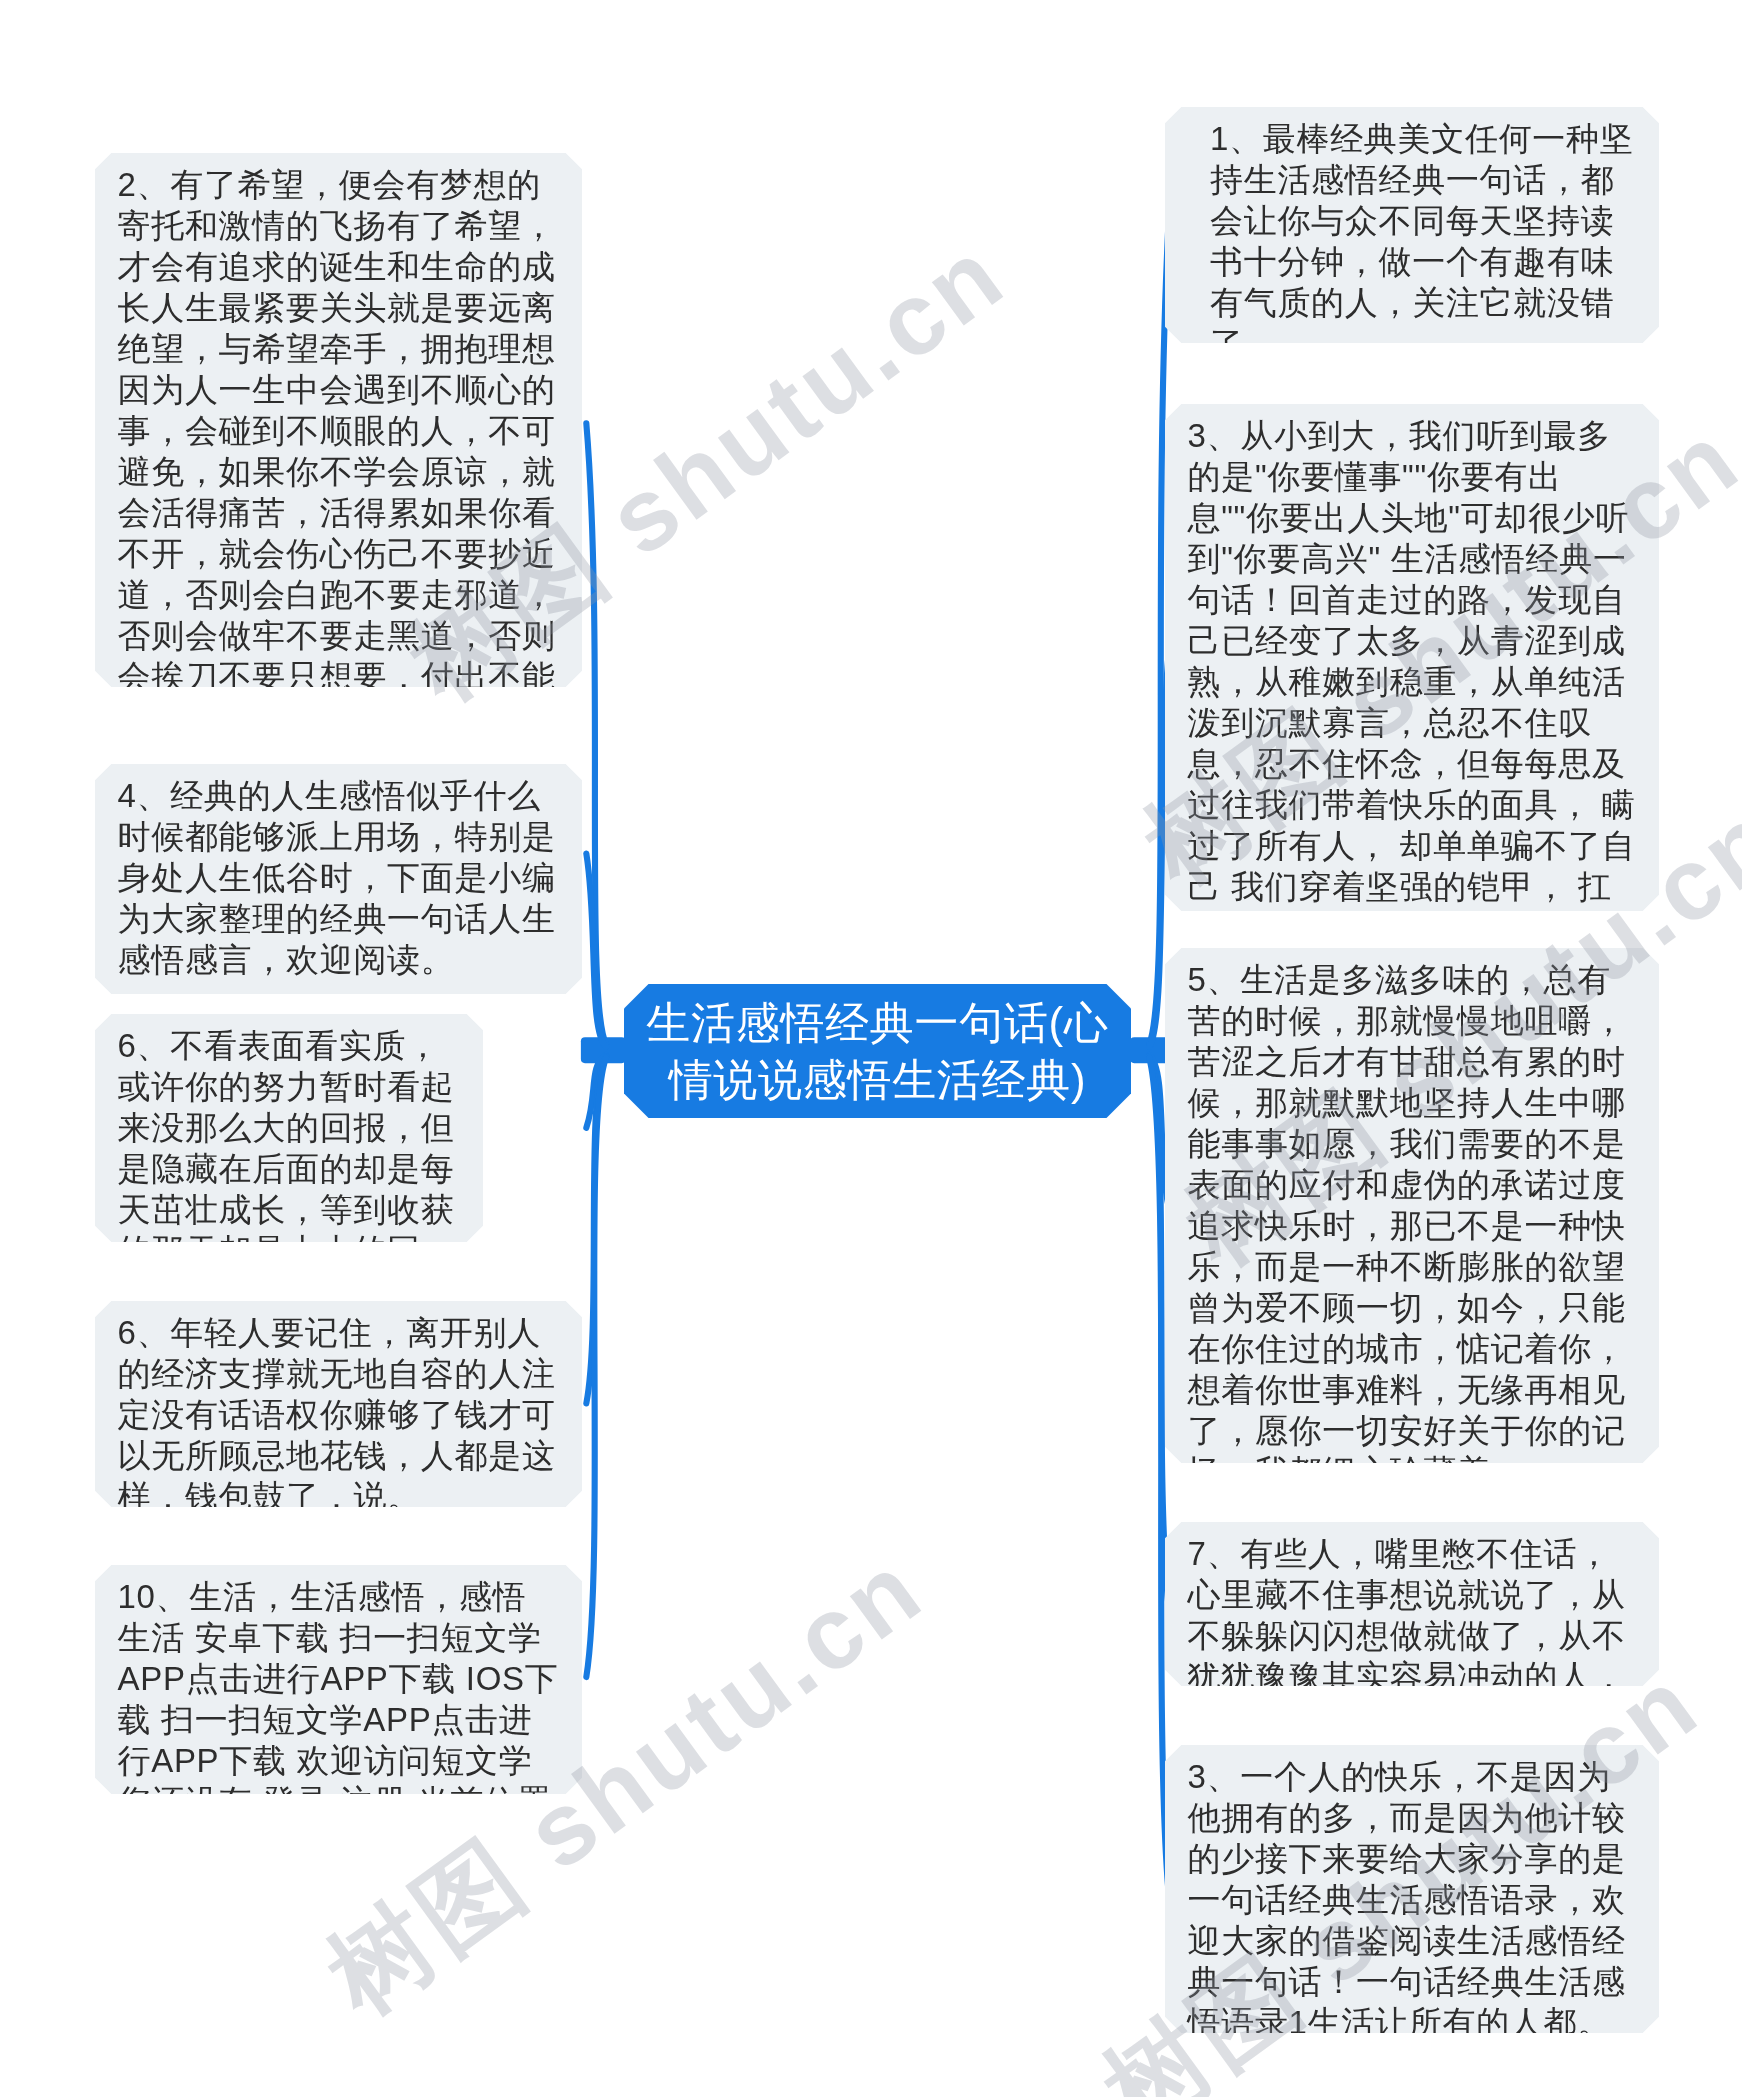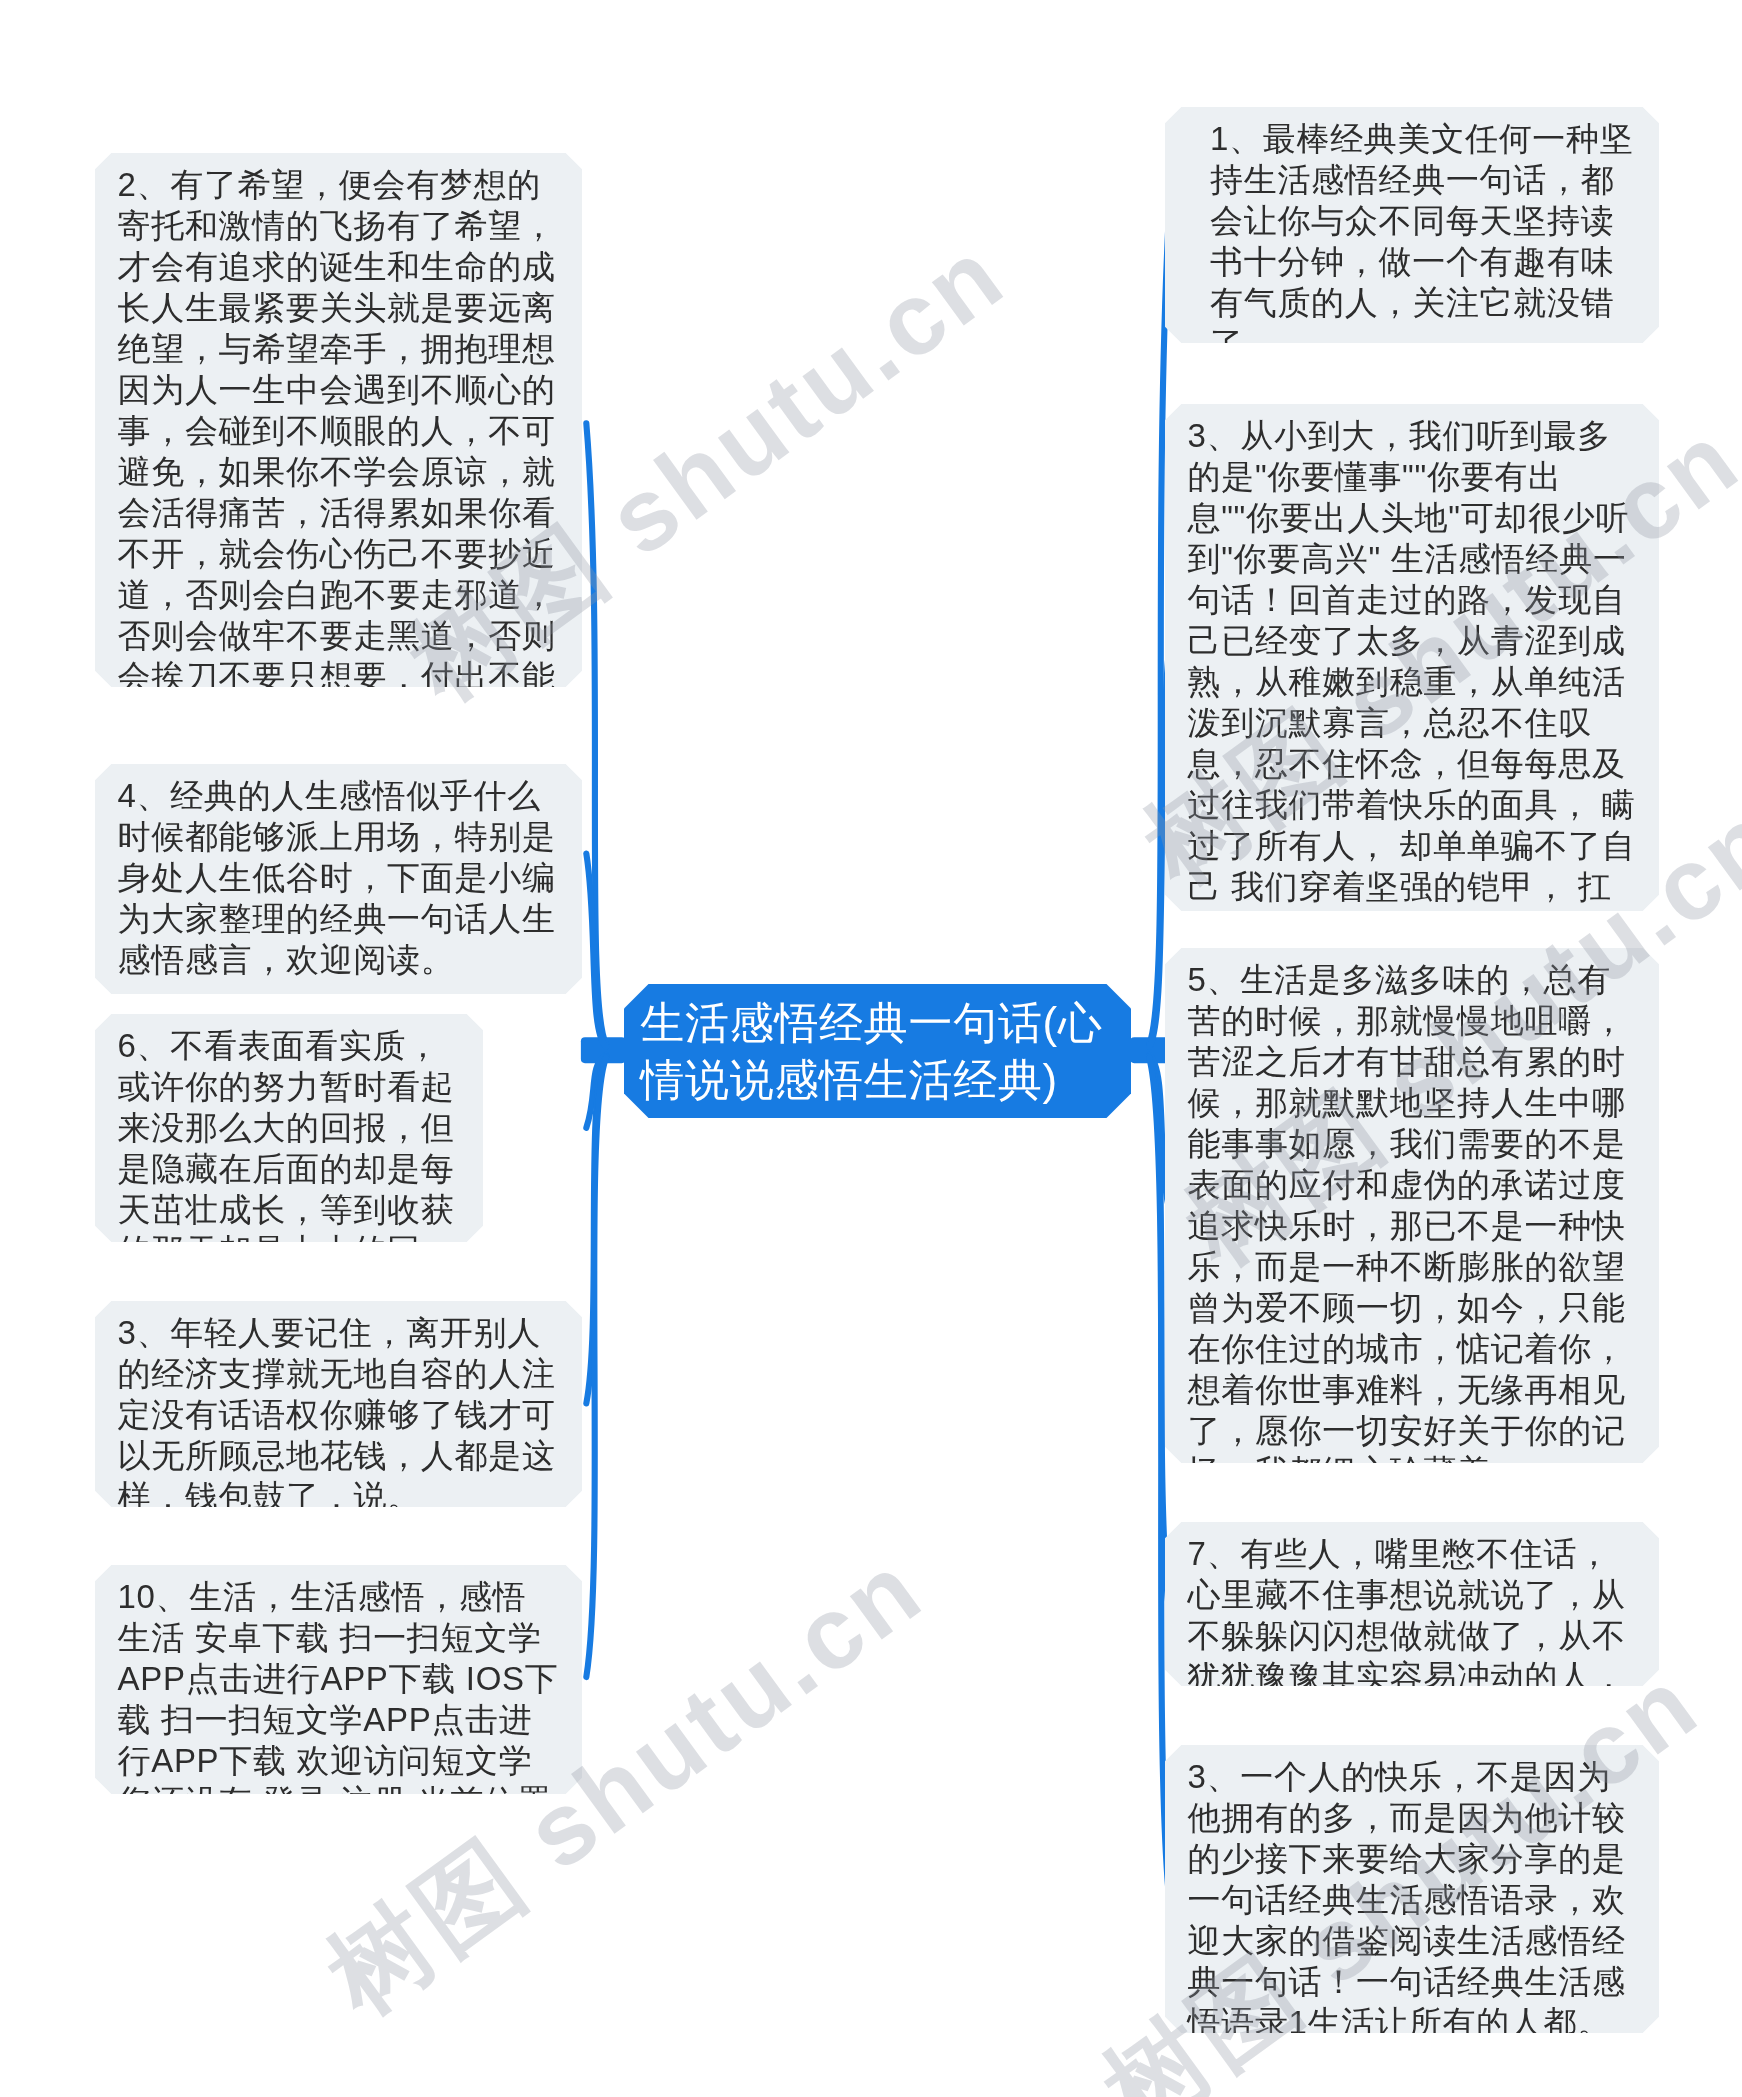--- a/index.html
+++ b/index.html
@@ -24,21 +24,21 @@
   .l4{left:95px;top:1301px;width:487px;height:206px;}
   .l5{left:95px;top:1565px;width:487px;height:229px;}
   .r1{left:1165px;top:107px;width:494px;height:236px;padding-left:45px;}
   .r2{left:1165px;top:404px;width:494px;height:507px;}
   .r3{left:1165px;top:948px;width:494px;height:515px;}
   .r4{left:1165px;top:1522px;width:494px;height:164px;}
   .r5{left:1165px;top:1745px;width:494px;height:288px;}
   .root-node{
     position:absolute;left:624px;top:984px;width:507px;height:134px;
     background:#177be2;color:#ffffff;z-index:3;
-    display:flex;align-items:center;justify-content:center;
+    display:flex;align-items:center;justify-content:center;text-align:center;
     font-size:44px;line-height:57px;font-weight:500;letter-spacing:0.7px;
     padding:0 16.3px;box-sizing:border-box;
     clip-path:polygon(24.5px 0,calc(100% - 24.5px) 0,100% 24.5px,100% calc(100% - 24.5px),
       calc(100% - 24.5px) 100%,24.5px 100%,0 calc(100% - 24.5px),0 24.5px);
   }
   .wm{
     position:absolute;z-index:9;pointer-events:none;
     font-size:102px;font-weight:700;letter-spacing:4.1px;white-space:nowrap;
     color:rgba(141,150,162,0.30);
     transform:translate(-50%,-50%) rotate(-36deg);
@@ -72,21 +72,21 @@
   <div class="node l1">
     <span>2、有了希望，便会有梦想的寄托和激情的飞扬有了希望，才会有追求的诞生和生命的成长人生最紧要关头就是要远离绝望，与希望牵手，拥抱理想因为人一生中会遇到不顺心的事，会碰到不顺眼的人，不可避免，如果你不学会原谅，就会活得痛苦，活得累如果你看不开，就会伤心伤己不要抄近道，否则会白跑不要走邪道，否则会做牢不要走黑道，否则会挨刀不要只想要，付出不能少不要急着要，一定要戒躁不要求回报。</span>
   </div>
   <div class="node l2">
     <span>4、经典的人生感悟似乎什么时候都能够派上用场，特别是身处人生低谷时，下面是小编为大家整理的经典一句话人生感悟感言，欢迎阅读。</span>
   </div>
   <div class="node l3">
     <span>6、不看表面看实质，或许你的努力暂时看起来没那么大的回报，但是隐藏在后面的却是每天茁壮成长，等到收获的那天却是大大的回报。</span>
   </div>
   <div class="node l4">
-    <span>3、年轻人要记住，离开别人的经济支撑就无地自容的人注定没有话语权你赚够了钱才可以无所顾忌地花钱，人都是这样，钱包鼓了，说。</span>
+    <span>6、年轻人要记住，离开别人的经济支撑就无地自容的人注定没有话语权你赚够了钱才可以无所顾忌地花钱，人都是这样，钱包鼓了，说。</span>
   </div>
   <div class="node l5">
     <span>10、生活，生活感悟，感悟生活 安卓下载 扫一扫短文学APP点击进行APP下载 IOS下载 扫一扫短文学APP点击进行APP下载 欢迎访问短文学您还没有 登录 注册 当前位置 短篇。</span>
   </div>
 
   <div class="node r1">
     <span>1、最棒经典美文任何一种坚持生活感悟经典一句话，都会让你与众不同每天坚持读书十分钟，做一个有趣有味有气质的人，关注它就没错了。</span>
   </div>
   <div class="node r2">
     <span>3、从小到大，我们听到最多的是"你要懂事""你要有出息""你要出人头地"可却很少听到"你要高兴" 生活感悟经典一句话！回首走过的路，发现自己已经变了太多，从青涩到成熟，从稚嫩到稳重，从单纯活泼到沉默寡言，总忍不住叹息，忍不住怀念，但每每思及过往我们带着快乐的面具， 瞒过了所有人， 却单单骗不了自己 我们穿着坚强的铠甲， 扛过了一切事， 却唯独委屈了自己。</span>

